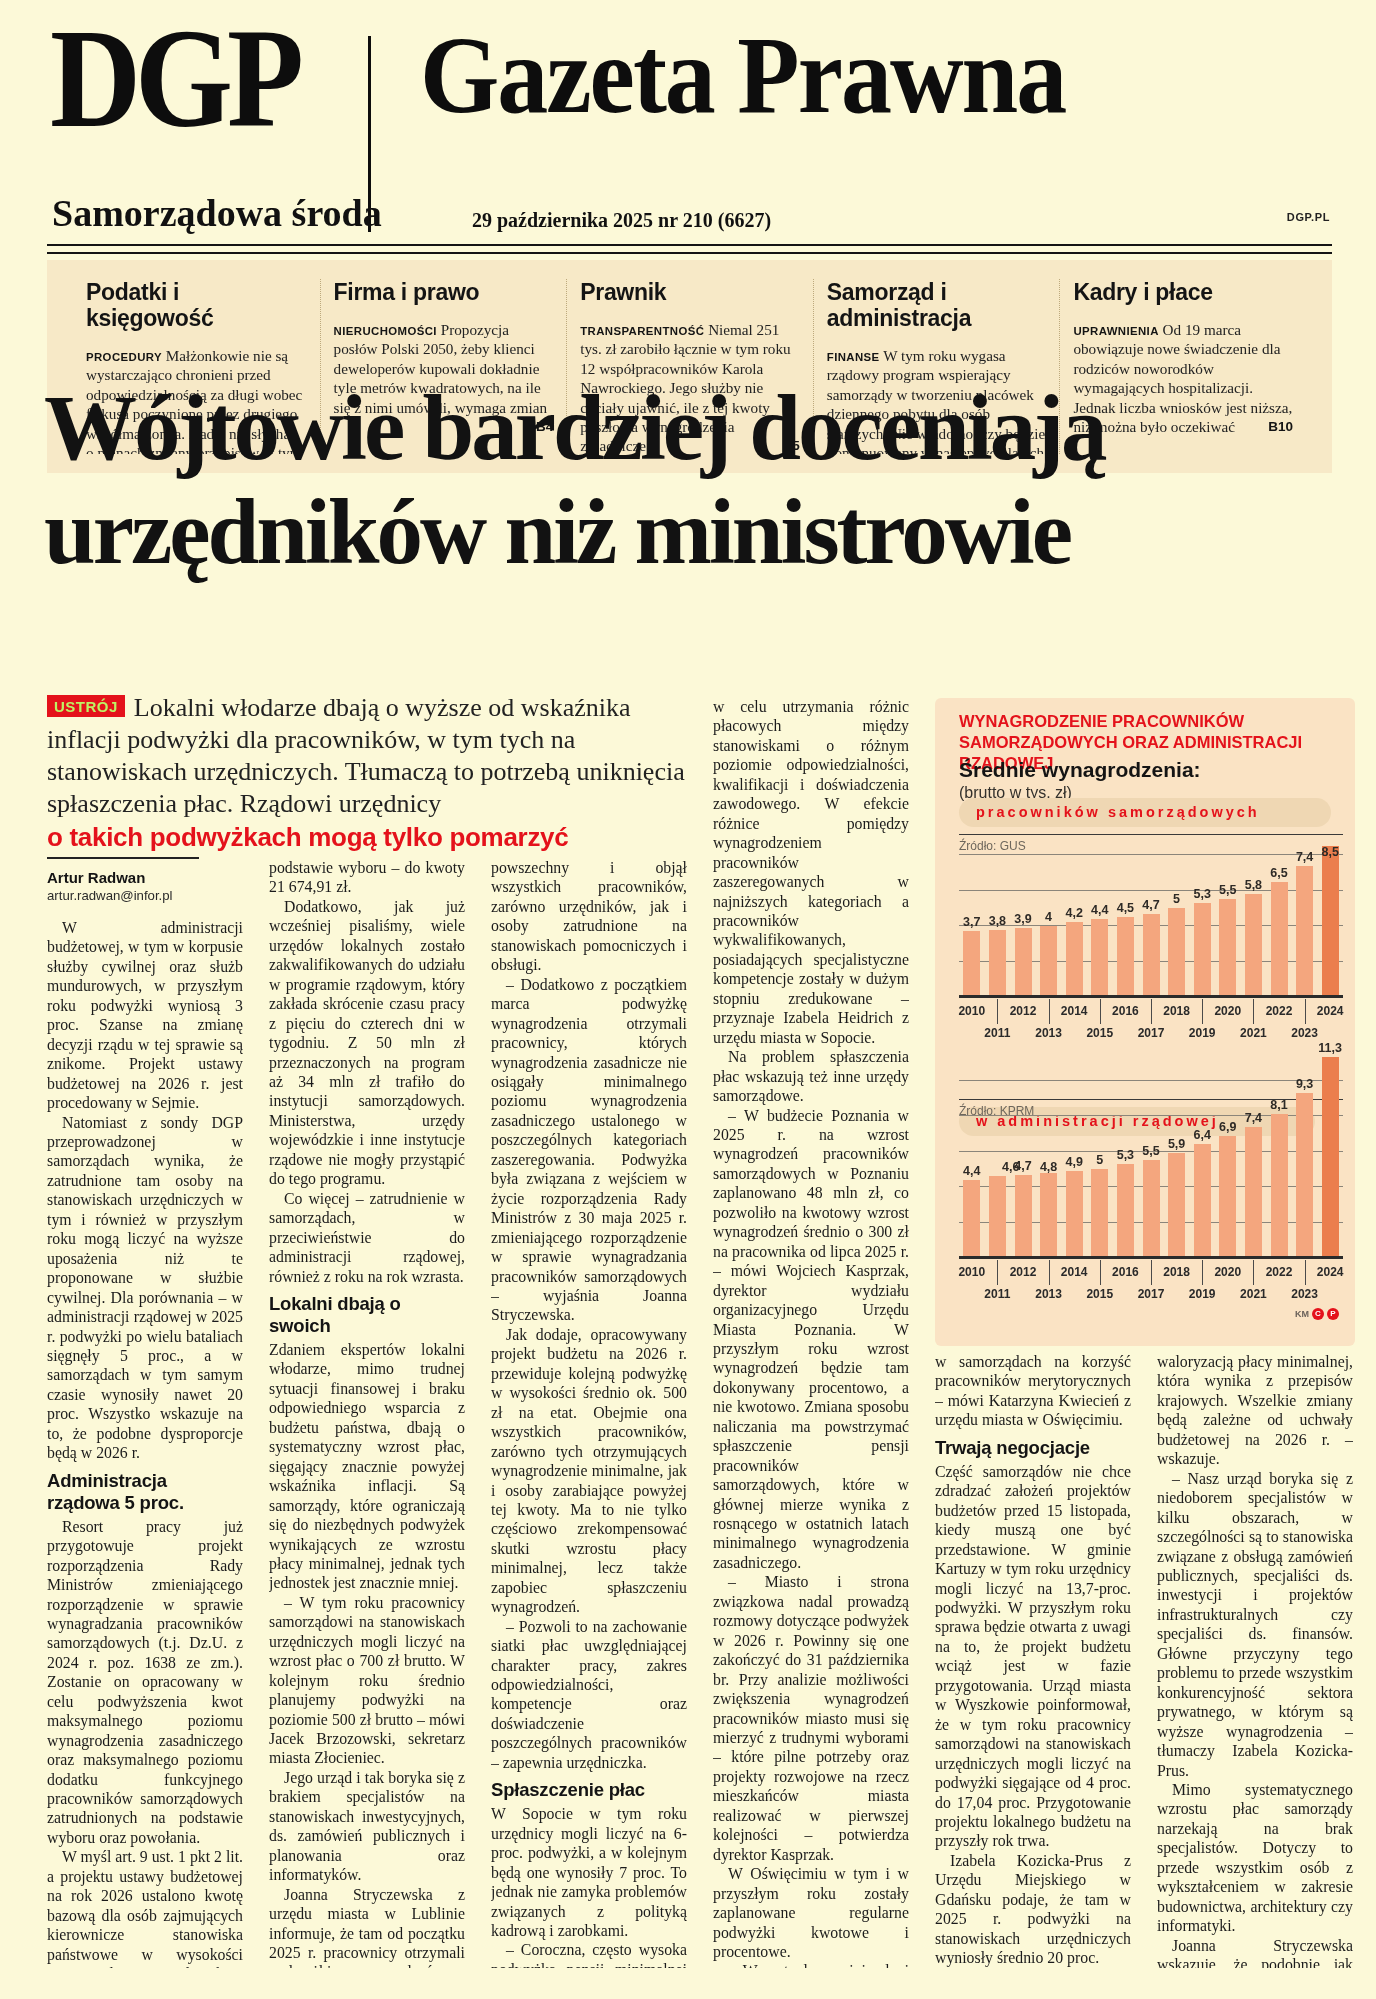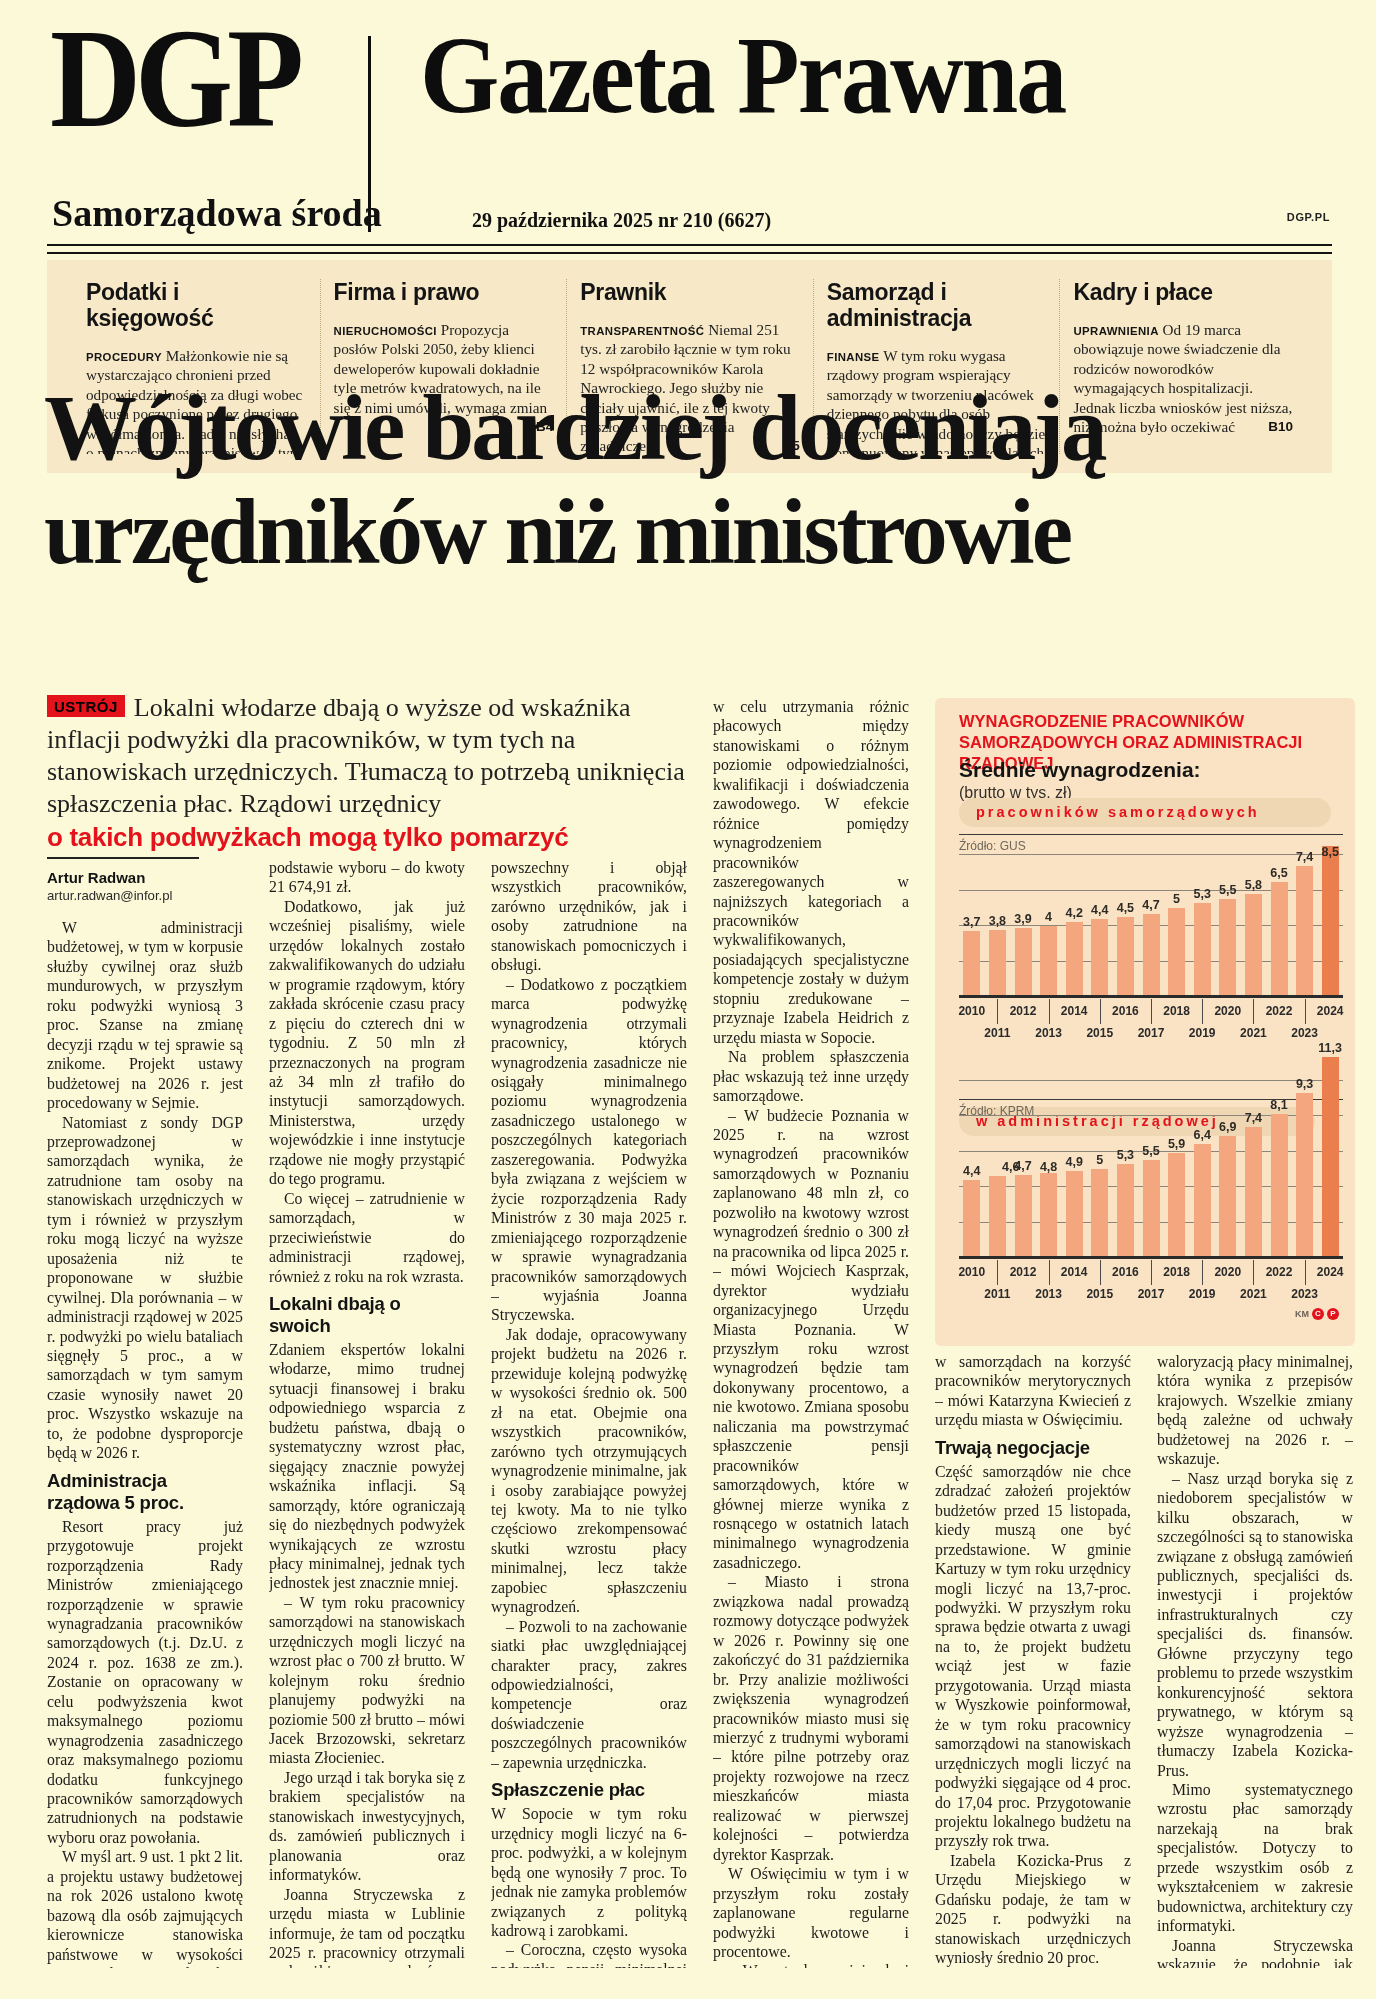--- a/index.html
+++ b/index.html
@@ -29,21 +29,21 @@
   .teaser h3{margin:0 0 15px 0;font:bold 23px/26px "Liberation Sans",sans-serif;color:#141414;
       letter-spacing:-.3px;}
   .teaser p{margin:0;font:15.2px/19.4px "Liberation Serif",serif;color:#222;}
   .teaser .kicker{font:bold 11.4px "Liberation Sans",sans-serif;letter-spacing:.4px;color:#141414;}
   .teaser .pref{float:right;font:bold 13.5px/19.4px "Liberation Sans",sans-serif;color:#141414;}
 
   
   .headline{position:absolute;left:44px;top:376px;width:1290px;
       font:bold 93px/104px "Liberation Serif",serif;letter-spacing:-3px;color:#121212;}
   .lede{position:absolute;left:47px;top:692px;width:652px;font:26px/32px "Liberation Serif",serif;color:#222;}
-  .lede .tag{display:inline-block;background:#e4121b;color:#000000;font:bold 15px/19px "Liberation Sans",sans-serif;
+  .lede .tag{display:inline-block;background:#e4121b;color:#bef264;font:bold 15px/19px "Liberation Sans",sans-serif;
       padding:2px 7px 1px;vertical-align:4px;margin-right:9px;letter-spacing:.5px;}
   .lede-red{position:absolute;left:47px;top:822px;width:652px;
       font:bold 26px/31px "Liberation Sans",sans-serif;color:#e4121b;letter-spacing:-.3px;}
 
   
   .bodycol{position:absolute;box-sizing:border-box;overflow:hidden;text-align:justify;
       font:15.8px/19.45px "Liberation Serif",serif;color:#1b1b1b;hyphens:auto;-webkit-hyphens:auto;}
   .bodycol p{margin:0;text-indent:15px;}
   .bodycol p.noind{text-indent:0;}
   .bodycol h4{margin:7px 0 3px 0;font:bold 18.5px/22px "Liberation Sans",sans-serif;

